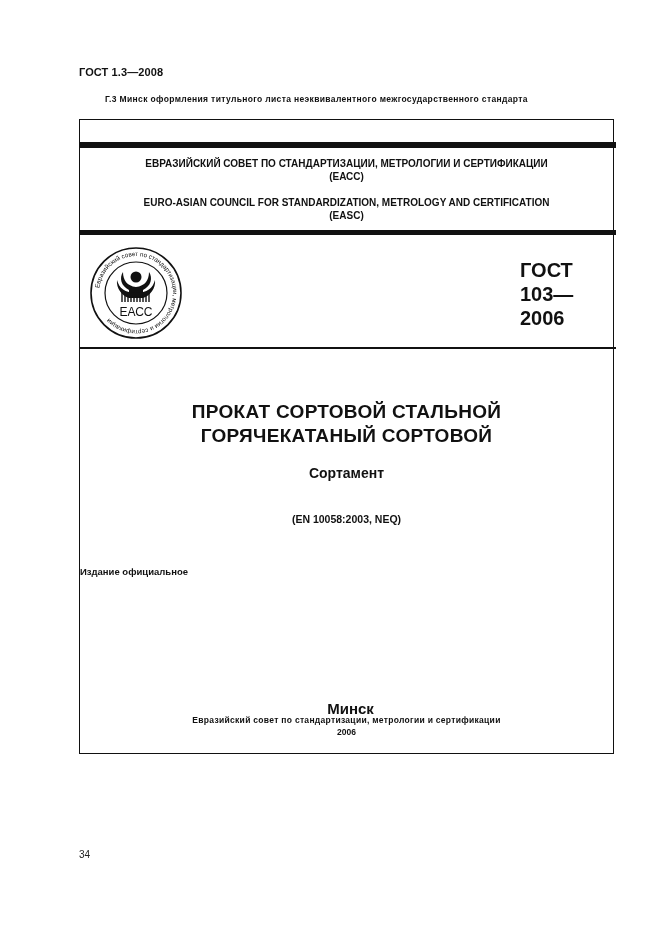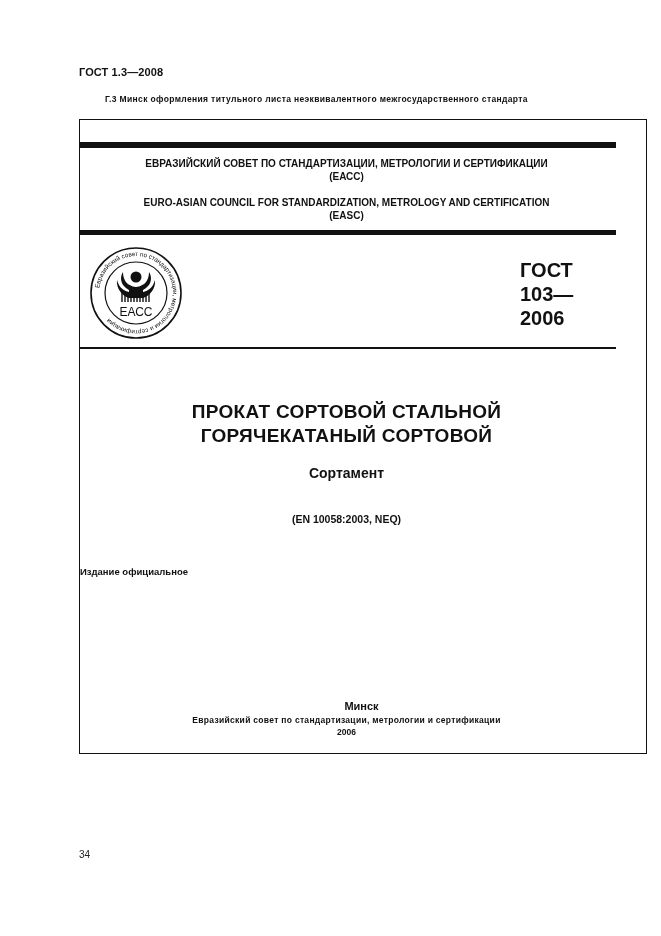--- a/index.html
+++ b/index.html
@@ -33,21 +33,20 @@
       white-space: nowrap;
     }
     .frame {
       position: absolute;
       left: 79px;
       top: 119px;
       width: 533px;
       height: 633px;
       border: 1.5px solid #111;
       box-sizing: content-box;
-      padding-left: 33px;
     }
     .bar {
       position: absolute;
       left: -1.5px;
       width: 537px;
       background: #111;
     }
     .bar-thick-1 { top: 22px; height: 6px; }
     .bar-thick-2 { top: 110px; height: 5px; }
     .bar-thin   { top: 227px; height: 2px; }
@@ -122,25 +121,25 @@
     .edition {
       position: absolute;
       left: 0;
       top: 446px;
       width: 533px;
       font-size: 9.5px;
       font-weight: bold;
     }
     .city {
       position: absolute;
-      left: 15px;
+      left: 4px;
       top: 580px;
       width: 533px;
       text-align: center;
-      font-size: 11px;
+      font-size: 15px;
       font-weight: bold;
     }
     .publisher {
       position: absolute;
       left: 0;
       top: 595px;
       width: 533px;
       text-align: center;
       font-size: 8.5px;
       font-weight: bold;

